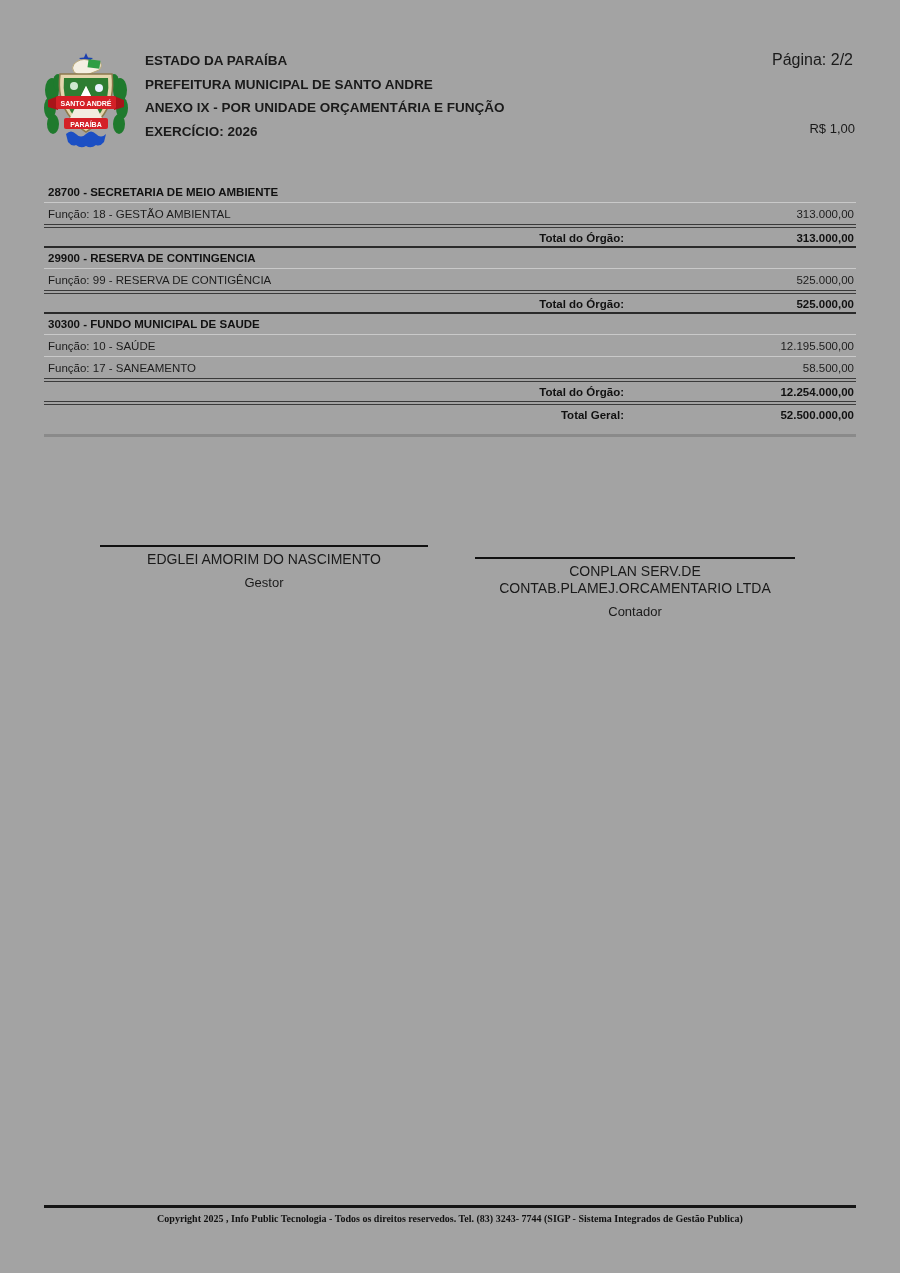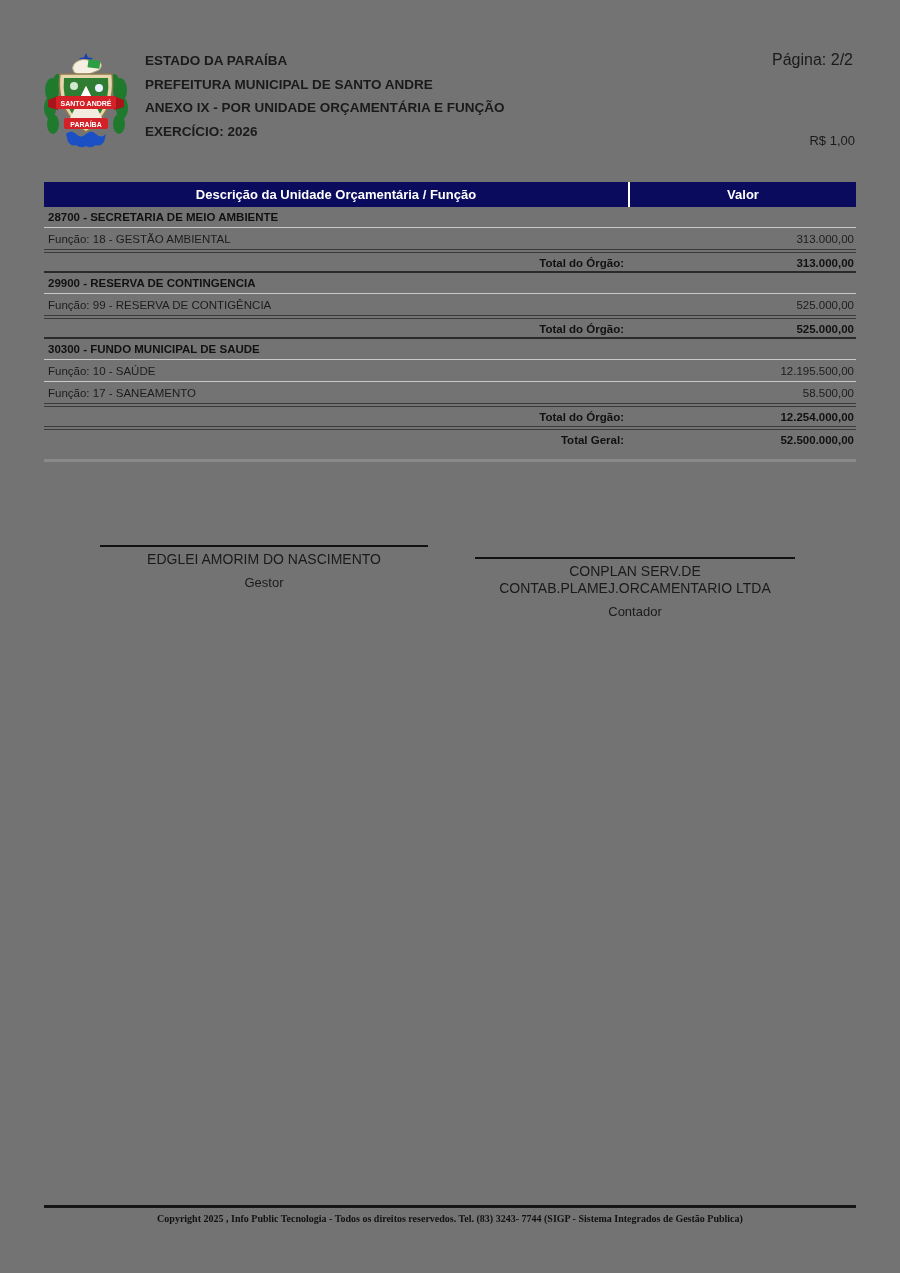--- a/index.html
+++ b/index.html
@@ -1,27 +1,27 @@
 <!DOCTYPE html>
 <html><head>
 <meta charset="utf-8">
 <style>
   * { margin:0; padding:0; box-sizing:border-box; }
   html,body { background:#ffffff; }
   .page {
-    position:relative; width:900px; height:1273px; background:#737373;
+    position:relative; width:900px; height:1273px; background:#a3a3a3;
     font-family:"Liberation Sans", sans-serif; color:#111; overflow:hidden;
   }
 
   
   .logo { position:absolute; left:44px; top:52px; width:84px; height:96px; }
   .hdr-text { position:absolute; left:145px; top:49px; }
   .hdr-text div { font-weight:bold; font-size:13.5px; line-height:23.5px; color:#1a1a1a; }
   .page-num { position:absolute; top:51px; right:47px; font-size:16px; color:#1a1a1a; }
-  .currency { position:absolute; top:133px; right:45px; font-size:13px; color:#1a1a1a; }
+  .currency { position:absolute; top:121px; right:45px; font-size:13px; color:#1a1a1a; }
 
   
   .table { position:absolute; left:44px; top:182px; width:812px; }
   .t-head { display:flex; height:25px; background:#0b0b5d; color:#fff; font-weight:bold; font-size:13px; }
   .t-head .c1 { width:584px; text-align:center; line-height:25px; }
   .t-head .vline { width:2px; background:#ffffff; }
   .t-head .c2 { flex:1; text-align:center; line-height:25px; }
 
   .sec-title { height:21px; line-height:21px; font-weight:bold; font-size:11.5px; padding-left:4px;
                border-bottom:1px solid #c9c9c9; color:#111; }
@@ -107,25 +107,20 @@
     <div>ESTADO DA PARAÍBA</div>
     <div>PREFEITURA MUNICIPAL DE SANTO ANDRE</div>
     <div>ANEXO IX - POR UNIDADE ORÇAMENTÁRIA E FUNÇÃO</div>
     <div>EXERCÍCIO: 2026</div>
   </div>
 
   <div class="page-num">Página: 2/2</div>
   <div class="currency">R$ 1,00</div>
 
   <div class="table">
-    <div class="t-head">
-      <div class="c1">Descrição da Unidade Orçamentária / Função</div>
-      <div class="vline"></div>
-      <div class="c2">Valor</div>
-    </div>
 
     <div class="sec-title">28700 - SECRETARIA DE MEIO AMBIENTE</div>
     <div class="func pre-total">
       <div class="lbl">Função: 18 - GESTÃO AMBIENTAL</div>
       <div class="val">313.000,00</div>
     </div>
     <div class="total">
       <div class="lbl">Total do Órgão:</div>
       <div class="val">313.000,00</div>
     </div>

